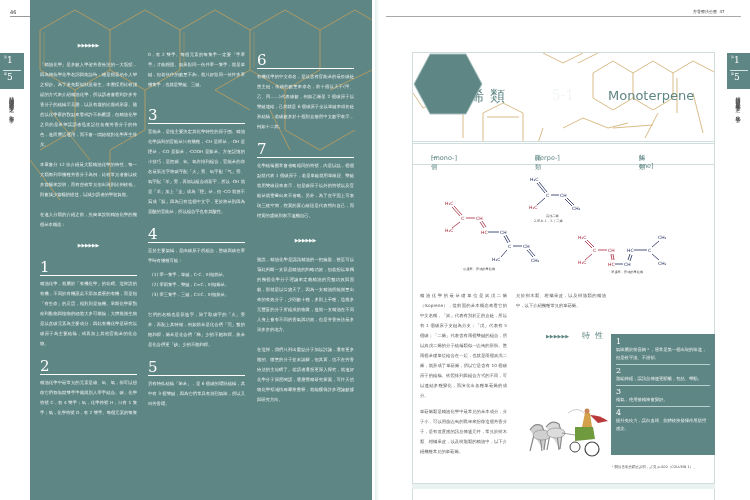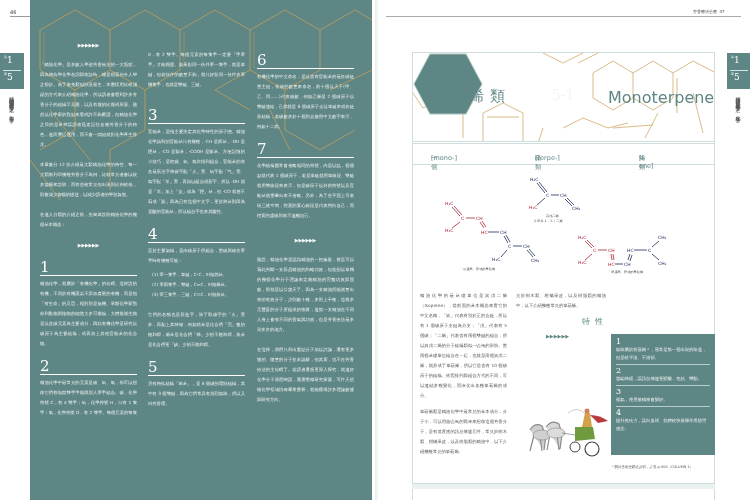--- a/index.html
+++ b/index.html
@@ -31,21 +31,21 @@
   .right-header-txt { position: absolute; left: 318px; top: 9px; font-size: 4px; color: #444; }
   .right-tab { position: absolute; left: 352px; top: 53px; width: 23px; height: 36px; background: #5e8684; }
   .right-vert { position: absolute; left: 358px; top: 92px; width: 8px; writing-mode: vertical-rl; font-size: 5px; color: #4a4a4a; letter-spacing: 1px; }
 
   .box { position: absolute; left: 37px; top: 52px; width: 303px; height: 448px; border-left: 1px solid #cfdedd; border-right: 1px solid #cfdedd; }
   .title-band { position: absolute; left: 37px; top: 52px; width: 303px; height: 90px; border: 1px solid #cfdedd; overflow: hidden; background: #fff; }
   .title-band svg { position: absolute; left: 0; top: 0; }
   .title-cn { position: absolute; left: 14px; top: 34px; font-size: 15px; color: #5e8684; letter-spacing: 6px; }
   .title-hex { position: absolute; left: 115px; top: 15px; width: 70px; height: 62px; }
   .title-hex-label { position: absolute; left: 115px; top: 34px; width: 70px; text-align: center; font-family: "DejaVu Serif", serif; font-size: 14px; color: #f1f6f5; }
-  .title-en { position: absolute; left: 195px; top: 35px; font-family: "DejaVu Sans", sans-serif; font-size: 16px; color: #5e8684; }
+  .title-en { position: absolute; left: 195px; top: 35px; font-family: "DejaVu Sans", sans-serif; font-size: 13px; color: #5e8684; }
 
   .etym-row { position: absolute; left: 37px; top: 143px; width: 303px; height: 22px; border: 1px solid #cfdedd; display: flex; align-items: center; font-size: 6.5px; color: #5e8684; }
   .etym-row span { position: absolute; }
 
   .chem { position: absolute; left: 37px; top: 165px; width: 303px; height: 118px; }
   .chem svg { position: absolute; left: 0; top: 0; }
 
   .rcol { position: absolute; color: #555; font-size: 4.3px; line-height: 10px; text-align: justify; }
   .rcol p { margin-bottom: 6px; }
   .trait-item { color: #eef3f2; font-size: 4.3px; line-height: 8px; border-bottom: 0.6px solid #b8cecc; padding-bottom: 2px; margin-bottom: 2px; }
@@ -261,21 +261,21 @@
 
   <div class="rcol" style="left:45px;top:291px;width:87px;">
     <p>精油化學的最基礎單位是異戊二烯（Isoprene），從前面的基本概念來看它的中文名稱，「異」代表有別於正的直鏈，所以有 1 個碳原子支鏈為分支；「戊」代表有 5 個碳；「二烯」代表含有兩個雙鍵的組合，所以異戊二烯的分子結構類似一匹馬的形狀。當兩個基礎單位結合在一起，也就是兩個異戊二烯，就形成了單萜烯，所以它是含有 10 個碳原子的結構。依照排列與組合方式的不同，可以連結多種變化，而演化出各種單萜烯的成分。</p>
     <p style="max-height:50px;overflow:hidden;">單萜烯類是精油化學中最常見的基本成分，分子小，可以用苗匹馬的戰車來想像這個芳香分子，是有速度感的訊息傳遞元件，常見於樹木類、柑橘果皮，以及樹脂類的精油中，以下介紹幾種常見的單萜烯。</p>
   </div>
   <div class="rcol" style="left:141px;top:291px;width:90px;">
     <p>見於樹木類、柑橘果皮，以及樹脂類的精油中，以下介紹幾種常見的單萜烯。</p>
   </div>
 
   <div style="position:absolute;left:171px;top:333px;font-size:5px;color:#5e8684;">▶▶▶▶▶▶</div>
-  <div style="position:absolute;left:207px;top:316px;font-size:8px;color:#5e8684;letter-spacing:5px;">特性</div>
+  <div style="position:absolute;left:207px;top:330px;font-size:8px;color:#5e8684;letter-spacing:5px;">特性</div>
 
   <svg style="position:absolute;left:145px;top:405px;" width="90" height="58" viewBox="0 0 90 58">
     <path d="M10,25 q5,-8 12,-4 l4,10 l-2,14 M14,30 l-4,16 M20,31 l2,15" stroke="#8a8a8a" stroke-width="1.2" fill="#cfcfcf"></path>
     <path d="M26,22 q6,-8 13,-3 l3,10 l-2,15 M30,29 l-3,16 M37,30 l2,15" stroke="#8a8a8a" stroke-width="1.2" fill="#d9d9d9"></path>
     <ellipse cx="22" cy="30" rx="9" ry="5" fill="#d0d0d0" stroke="#888" stroke-width="0.6"></ellipse>
     <ellipse cx="36" cy="28" rx="9" ry="5" fill="#dcdcdc" stroke="#888" stroke-width="0.6"></ellipse>
     <line x1="42" y1="28" x2="55" y2="30" stroke="#666" stroke-width="0.6"></line>
     <path d="M48,8 q10,-8 18,2" stroke="#999" stroke-width="0.5" fill="none"></path>
     <path d="M55,22 l18,0 l2,12 l-20,2 z" fill="#6f9a3d"></path>
     <circle cx="72" cy="44" r="7" fill="none" stroke="#444" stroke-width="1.2"></circle>

